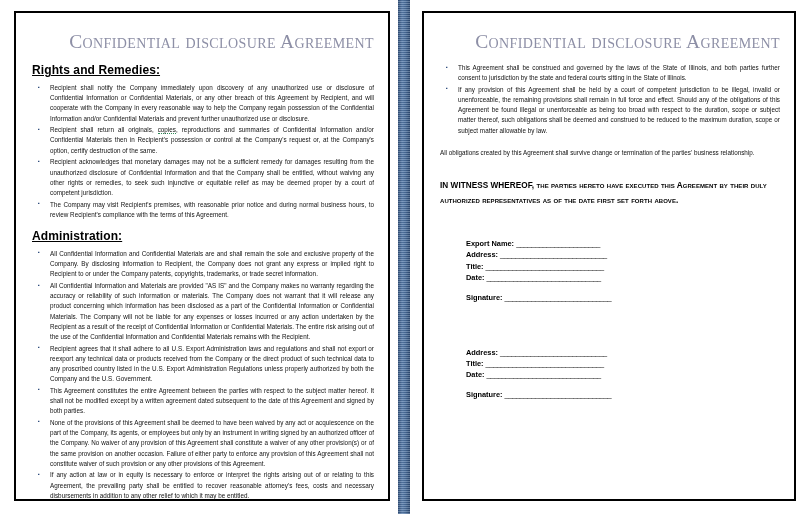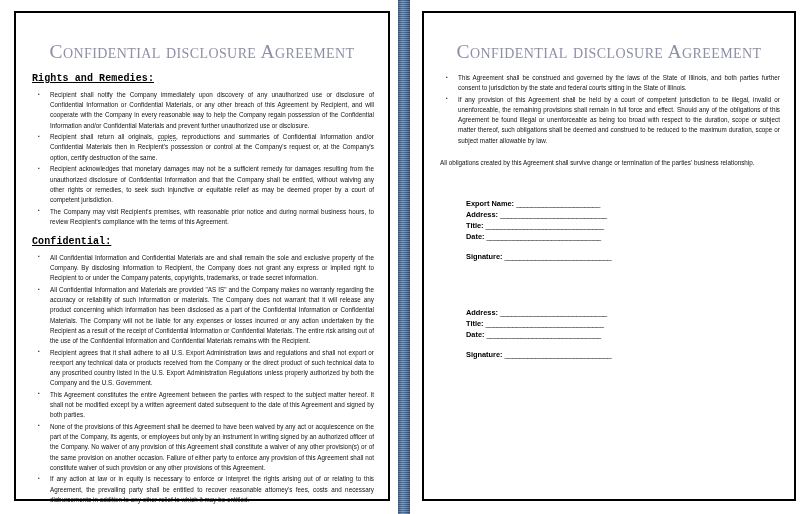--- a/index.html
+++ b/index.html
@@ -62,33 +62,32 @@
     padding: 10px 14px 8px 14px;
     box-sizing: border-box;
   }
 
   .doc-title {
     font-family: "Liberation Serif", "DejaVu Serif", serif;
     font-variant: small-caps;
     font-size: 19.5px;
     letter-spacing: 0.4px;
     color: #8d8fa6;
-    text-align: center;
-    margin: 18px 0 10px 0;
+    text-align: right;
+    margin: 8px 0 10px 0;
     white-space: nowrap;
   }
 
   .section-head {
-    font-size: 10px;
+    font-size: 12px;
     font-weight: bold;
     color: #000000;
     text-decoration: underline;
     margin: 2px 0 6px 2px;
     letter-spacing: 0.1px;
-    font-family: Liberation Mono, monospace;
   }
   .section-head.gap-top { margin-top: 9px; }
 
   ul.bullets {
     list-style: none;
     margin: 0 0 0 0;
     padding: 0;
   }
   ul.bullets > li {
     position: relative;
@@ -166,21 +165,21 @@
 
         <div class="section-head">Rights and Remedies:</div>
 
         <ul class="bullets">
           <li>Recipient shall notify the Company immediately upon discovery of any unauthorized use or disclosure of Confidential Information or Confidential Materials, or any other breach of this Agreement by Recipient, and will cooperate with the Company in every reasonable way to help the Company regain possession of the Confidential Information and/or Confidential Materials and prevent further unauthorized use or disclosure.</li>
           <li>Recipient shall return all originals, <span class="squiggle">copies</span>, reproductions and summaries of Confidential Information and/or Confidential Materials then in Recipient's possession or control at the Company's request or, at the Company's option, certify destruction of the same.</li>
           <li>Recipient acknowledges that monetary damages may not be a sufficient remedy for damages resulting from the unauthorized disclosure of Confidential Information and that the Company shall be entitled, without waiving any other rights or remedies, to seek such injunctive or equitable relief as may be deemed proper by a court of competent jurisdiction.</li>
           <li>The Company may visit Recipient's premises, with reasonable prior notice and during normal business hours, to review Recipient's compliance with the terms of this Agreement.</li>
         </ul>
 
-        <div class="section-head gap-top">Confidential:</div>
+        <div class="section-head gap-top">Administration:</div>
 
         <ul class="bullets">
           <li>All Confidential Information and Confidential Materials are and shall remain the sole and exclusive property of the Company. By disclosing information to Recipient, the Company does not grant any express or implied right to Recipient to or under the Company patents, copyrights, trademarks, or trade secret information.</li>
           <li>All Confidential Information and Materials are provided "AS IS" and the Company makes no warranty regarding the accuracy or reliability of such information or materials. The Company does not warrant that it will release any product concerning which information has been disclosed as a part of the Confidential Information or Confidential Materials. The Company will not be liable for any expenses or losses incurred or any action undertaken by the Recipient as a result of the receipt of Confidential Information or Confidential Materials. The entire risk arising out of the use of the Confidential Information and Confidential Materials remains with the Recipient.</li>
           <li>Recipient agrees that it shall adhere to all U.S. Export Administration laws and regulations and shall not export or reexport any technical data or products received from the Company or the direct product of such technical data to any proscribed country listed in the U.S. Export Administration Regulations unless properly authorized by both the Company and the U.S. Government.</li>
           <li>This Agreement constitutes the entire Agreement between the parties with respect to the subject matter hereof. It shall not be modified except by a written agreement dated subsequent to the date of this Agreement and signed by both parties.</li>
           <li>None of the provisions of this Agreement shall be deemed to have been waived by any act or acquiescence on the part of the Company, its agents, or employees but only by an instrument in writing signed by an authorized officer of the Company. No waiver of any provision of this Agreement shall constitute a waiver of any other provision(s) or of the same provision on another occasion. Failure of either party to enforce any provision of this Agreement shall not constitute waiver of such provision or any other provisions of this Agreement.</li>
           <li>If any action at law or in equity is necessary to enforce or interpret the rights arising out of or relating to this Agreement, the prevailing party shall be entitled to recover reasonable attorney's fees, costs and necessary disbursements in addition to any other relief to which it may be entitled.</li>
         </ul>
 
@@ -196,20 +195,24 @@
 
         <div class="doc-title">Confidential disclosure Agreement</div>
 
         <ul class="bullets">
           <li>This Agreement shall be construed and governed by the laws of the State of Illinois, and both parties further consent to jurisdiction by the state and federal courts sitting in the State of Illinois.</li>
           <li>If any provision of this Agreement shall be held by a court of competent jurisdiction to be illegal, invalid or unenforceable, the remaining provisions shall remain in full force and effect. Should any of the obligations of this Agreement be found illegal or unenforceable as being too broad with respect to the duration, scope or subject matter thereof, such obligations shall be deemed and construed to be reduced to the maximum duration, scope or subject matter allowable by law.</li>
         </ul>
 
         <div class="plain-para">All obligations created by this Agreement shall survive change or termination of the parties' business relationship.</div>
 
+        <div class="witness">
+          <span class="lead">IN WITNESS WHEREOF,</span>
+          <span>the parties hereto have executed this Agreement by their duly authorized representatives as of the date first set forth above.</span>
+        </div>
 
         <div class="sig-block">
           <div class="sig-row">
             <span>Export Name:</span>
             <span class="sig-rule">______________________</span>
           </div>
           <div class="sig-row">
             <span>Address:</span>
             <span class="sig-rule">____________________________</span>
           </div>

